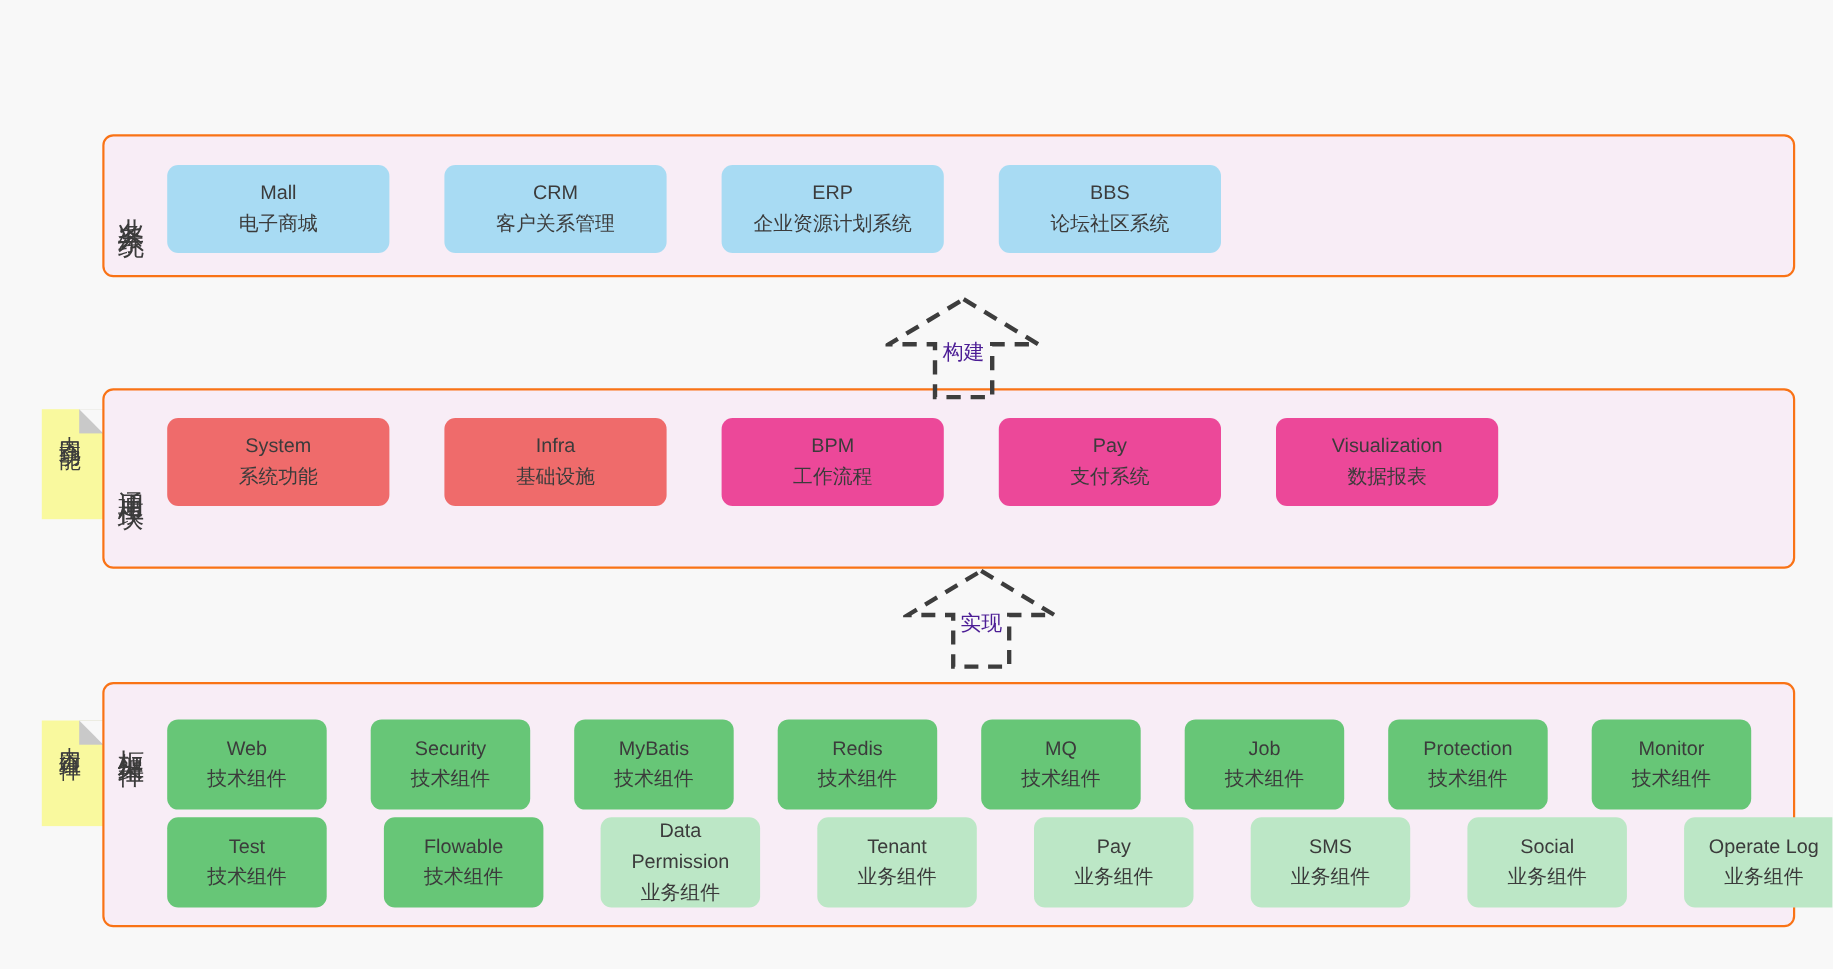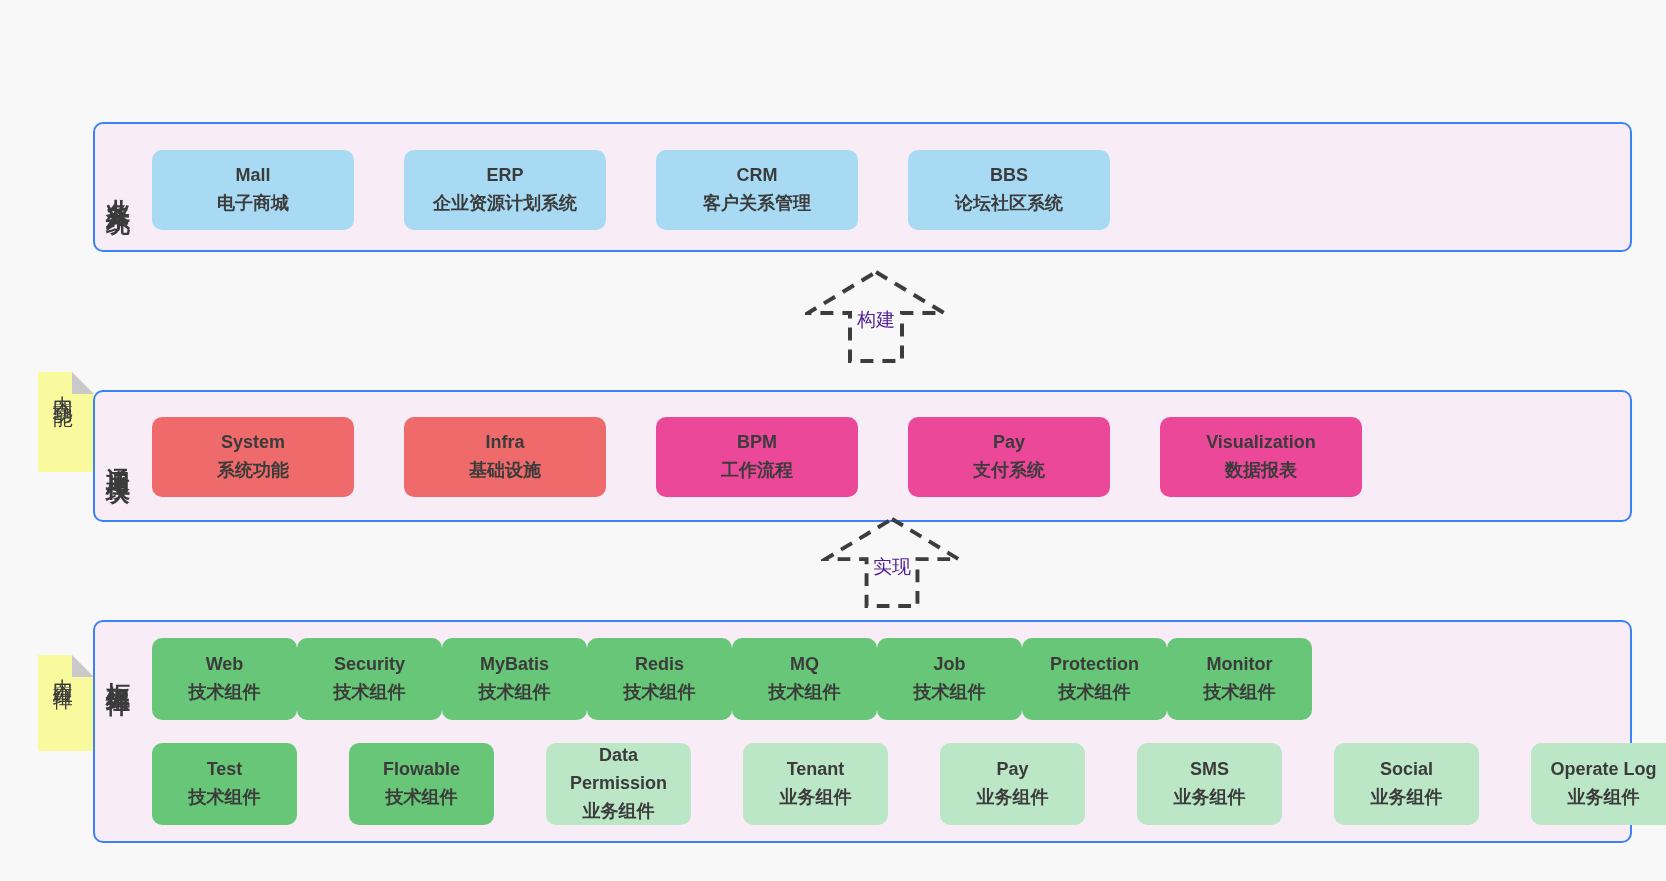--- a/index.html
+++ b/index.html
@@ -2,37 +2,37 @@
 <html><head>
 <meta charset="utf-8">
 <style>
   html,body{margin:0;padding:0;background:#f8f8f8;}
   .canvas{
     position:relative;width:1666px;height:881px;background:#f8f8f8;overflow:hidden;
     font-family:"Liberation Sans","DejaVu Sans",sans-serif;color:#3b3b3b;
   }
   
   .section{
-    position:absolute;background:#f8edf6;border:2px solid #3b82f6;border-radius:10px;
-    box-sizing:border-box;z-index:1;font-weight:bold;
+    position:absolute;background:#f8edf6;border:2px solid #f97316;border-radius:10px;
+    box-sizing:border-box;z-index:1;
   }
   #sec-business{left:93px;top:122px;width:1539px;height:130px;}
-  #sec-modules {left:93px;top:390px;width:1539px;height:132px;}
+  #sec-modules {left:93px;top:353px;width:1539px;height:164px;}
   #sec-framework{left:93px;top:620px;width:1539px;height:223px;}
   .sec-label{
     position:absolute;left:11px;writing-mode:vertical-rl;text-orientation:upright;
     font-size:24px;letter-spacing:4px;color:#3b3b3b;line-height:1;
   }
   .sec-label.mid{top:50%;transform:translateY(-50%);}
   #sec-framework .sec-label{top:40px;}
   
   .box-row{position:absolute;display:flex;}
   #row-business{left:57px;top:26px;gap:50px;}
   #row-modules {left:57px;top:25px;gap:50px;}
-  #row-fw1{left:57px;top:16px;}
+  #row-fw1{left:57px;top:32px;gap:40px;}
   #row-fw2{left:57px;top:121px;gap:52px;}
   .box{
     border-radius:10px;display:flex;flex-direction:column;align-items:center;
     justify-content:center;text-align:center;font-size:18px;line-height:1.55;
     color:#3b3b3b;box-sizing:border-box;padding:4px 12px;
   }
   .bigbox{width:202px;height:80px;}
   .smallbox{width:145px;height:82px;}
   .blue  {background:#a8dbf3;}
   .red   {background:#ef6b6b;}
@@ -82,26 +82,26 @@
   </div>
 
   <section class="section" id="sec-business">
     <div class="sec-label mid">业务系统</div>
     <div class="box-row" id="row-business">
       <div class="box bigbox blue">
         <div>Mall</div>
         <div>电子商城</div>
       </div>
       <div class="box bigbox blue">
+        <div>CRM</div>
+        <div>客户关系管理</div>
+      </div>
+      <div class="box bigbox blue">
         <div>ERP</div>
         <div>企业资源计划系统</div>
-      </div>
-      <div class="box bigbox blue">
-        <div>CRM</div>
-        <div>客户关系管理</div>
       </div>
       <div class="box bigbox blue">
         <div>BBS</div>
         <div>论坛社区系统</div>
       </div>
     </div>
   </section>
 
   <div class="arrow" id="arrow-build">
     <svg viewBox="0 0 142 94">

